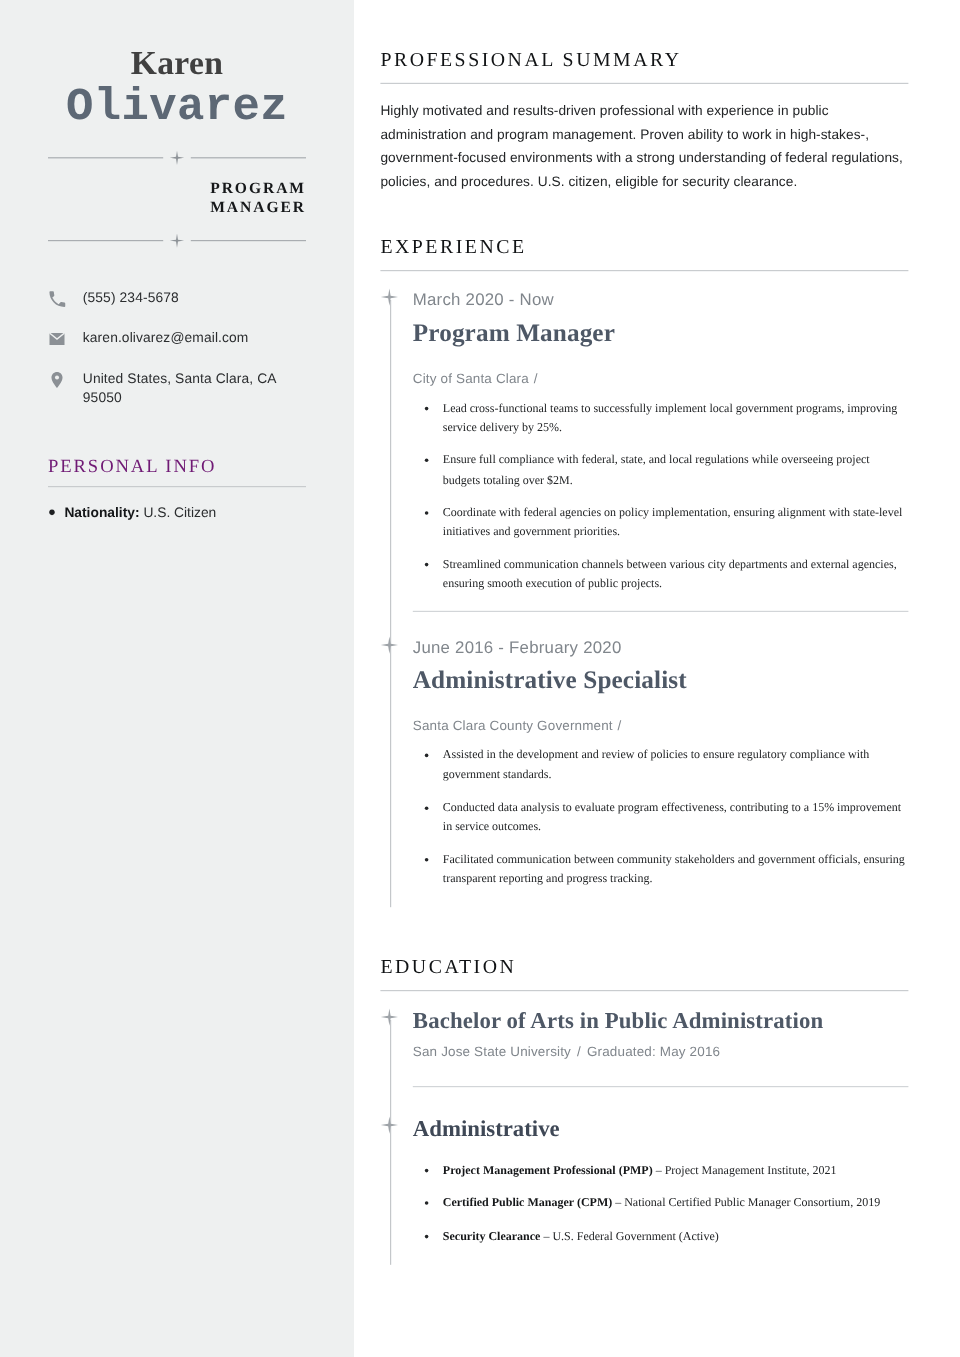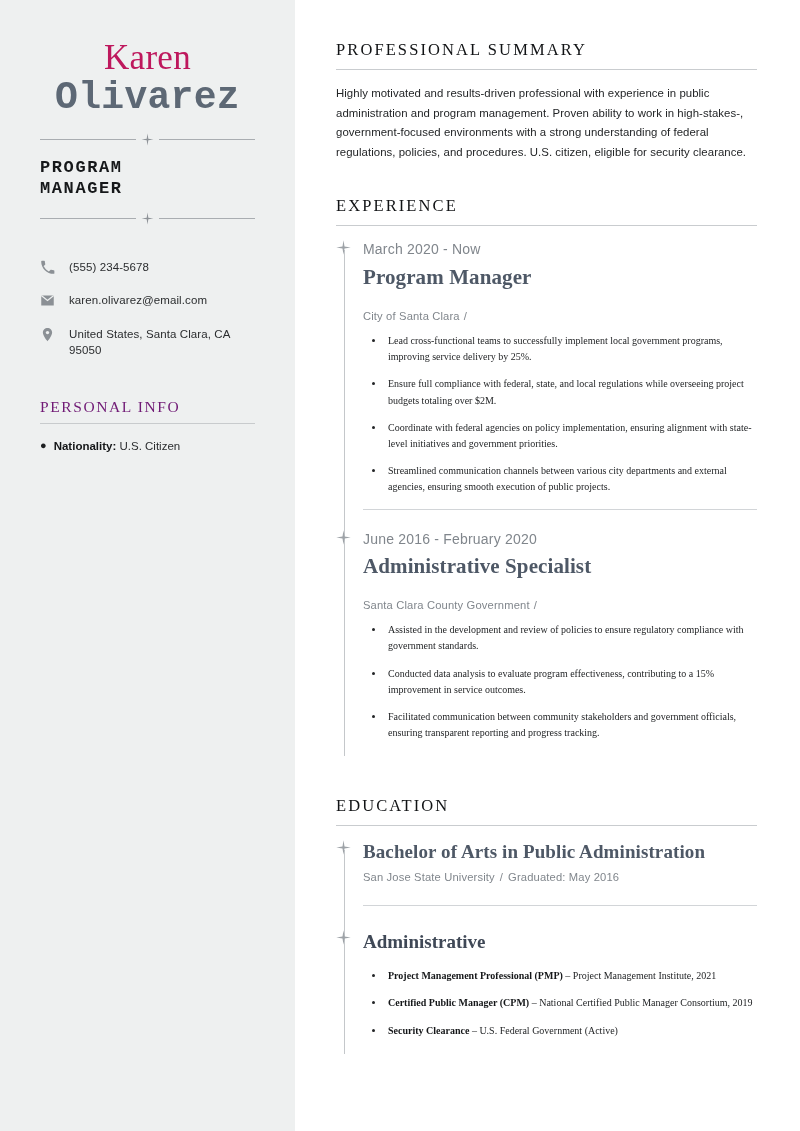--- a/index.html
+++ b/index.html
@@ -23,23 +23,23 @@
   .sidebar {
     width: 295px;
     min-width: 295px;
     height: 1131px;
     background: #eef0f0;
     padding: 0 40px;
   }
   .name-block { padding-top: 38px; text-align: center; }
   .name-first {
     font-family: "Liberation Serif", serif;
-    font-size: 35px;
-    font-weight: normal;
-    color: #be185d;
+    font-size: 28px;
+    font-weight: bold;
+    color: #404040;
     line-height: 1.12;
     letter-spacing: 0.3px;
   }
   .name-last {
     font-family: Liberation Mono, monospace;
     font-size: 38px;
     font-weight: bold;
     color: #5d6875;
     line-height: 1.12;
     letter-spacing: 0.3px;
@@ -47,25 +47,25 @@
 
   .orn-rule {
     display: flex;
     align-items: center;
     margin: 13px 0 11px 0;
   }
   .orn-rule .ln { flex: 1; height: 1px; background: #a9adb1; }
   .orn-rule .star { margin: 0 5px; line-height: 0; }
 
   .job-title {
-    font-family: Liberation Mono, monospace;
-    font-size: 17px;
+    font-family: Liberation Serif, serif;
+    font-size: 13px;
     font-weight: bold;
     color: #16181a;
-    text-align: left;
+    text-align: right;
     letter-spacing: 1.6px;
     line-height: 1.24;
   }
 
   .contact-list { margin-top: 34px; }
   .contact-row {
     display: flex;
     align-items: flex-start;
     margin-bottom: 17px;
   }
@@ -103,21 +103,21 @@
     font-size: 11px;
     margin-right: 7px;
     color: #1d1f21;
     line-height: 1.4;
   }
   .side-item b { font-weight: bold; color: #141618; }
 
   
   .main {
     flex: 1;
-    padding: 40px 43px 0 41px;
+    padding: 40px 43px 0 22px;
   }
   .sec-heading {
     font-family: "Liberation Serif", serif;
     font-size: 16.5px;
     color: #111315;
     letter-spacing: 2.1px;
     padding-bottom: 9px;
   }
   .sec-rule { height: 1px; background: #c9cccf; }
 

